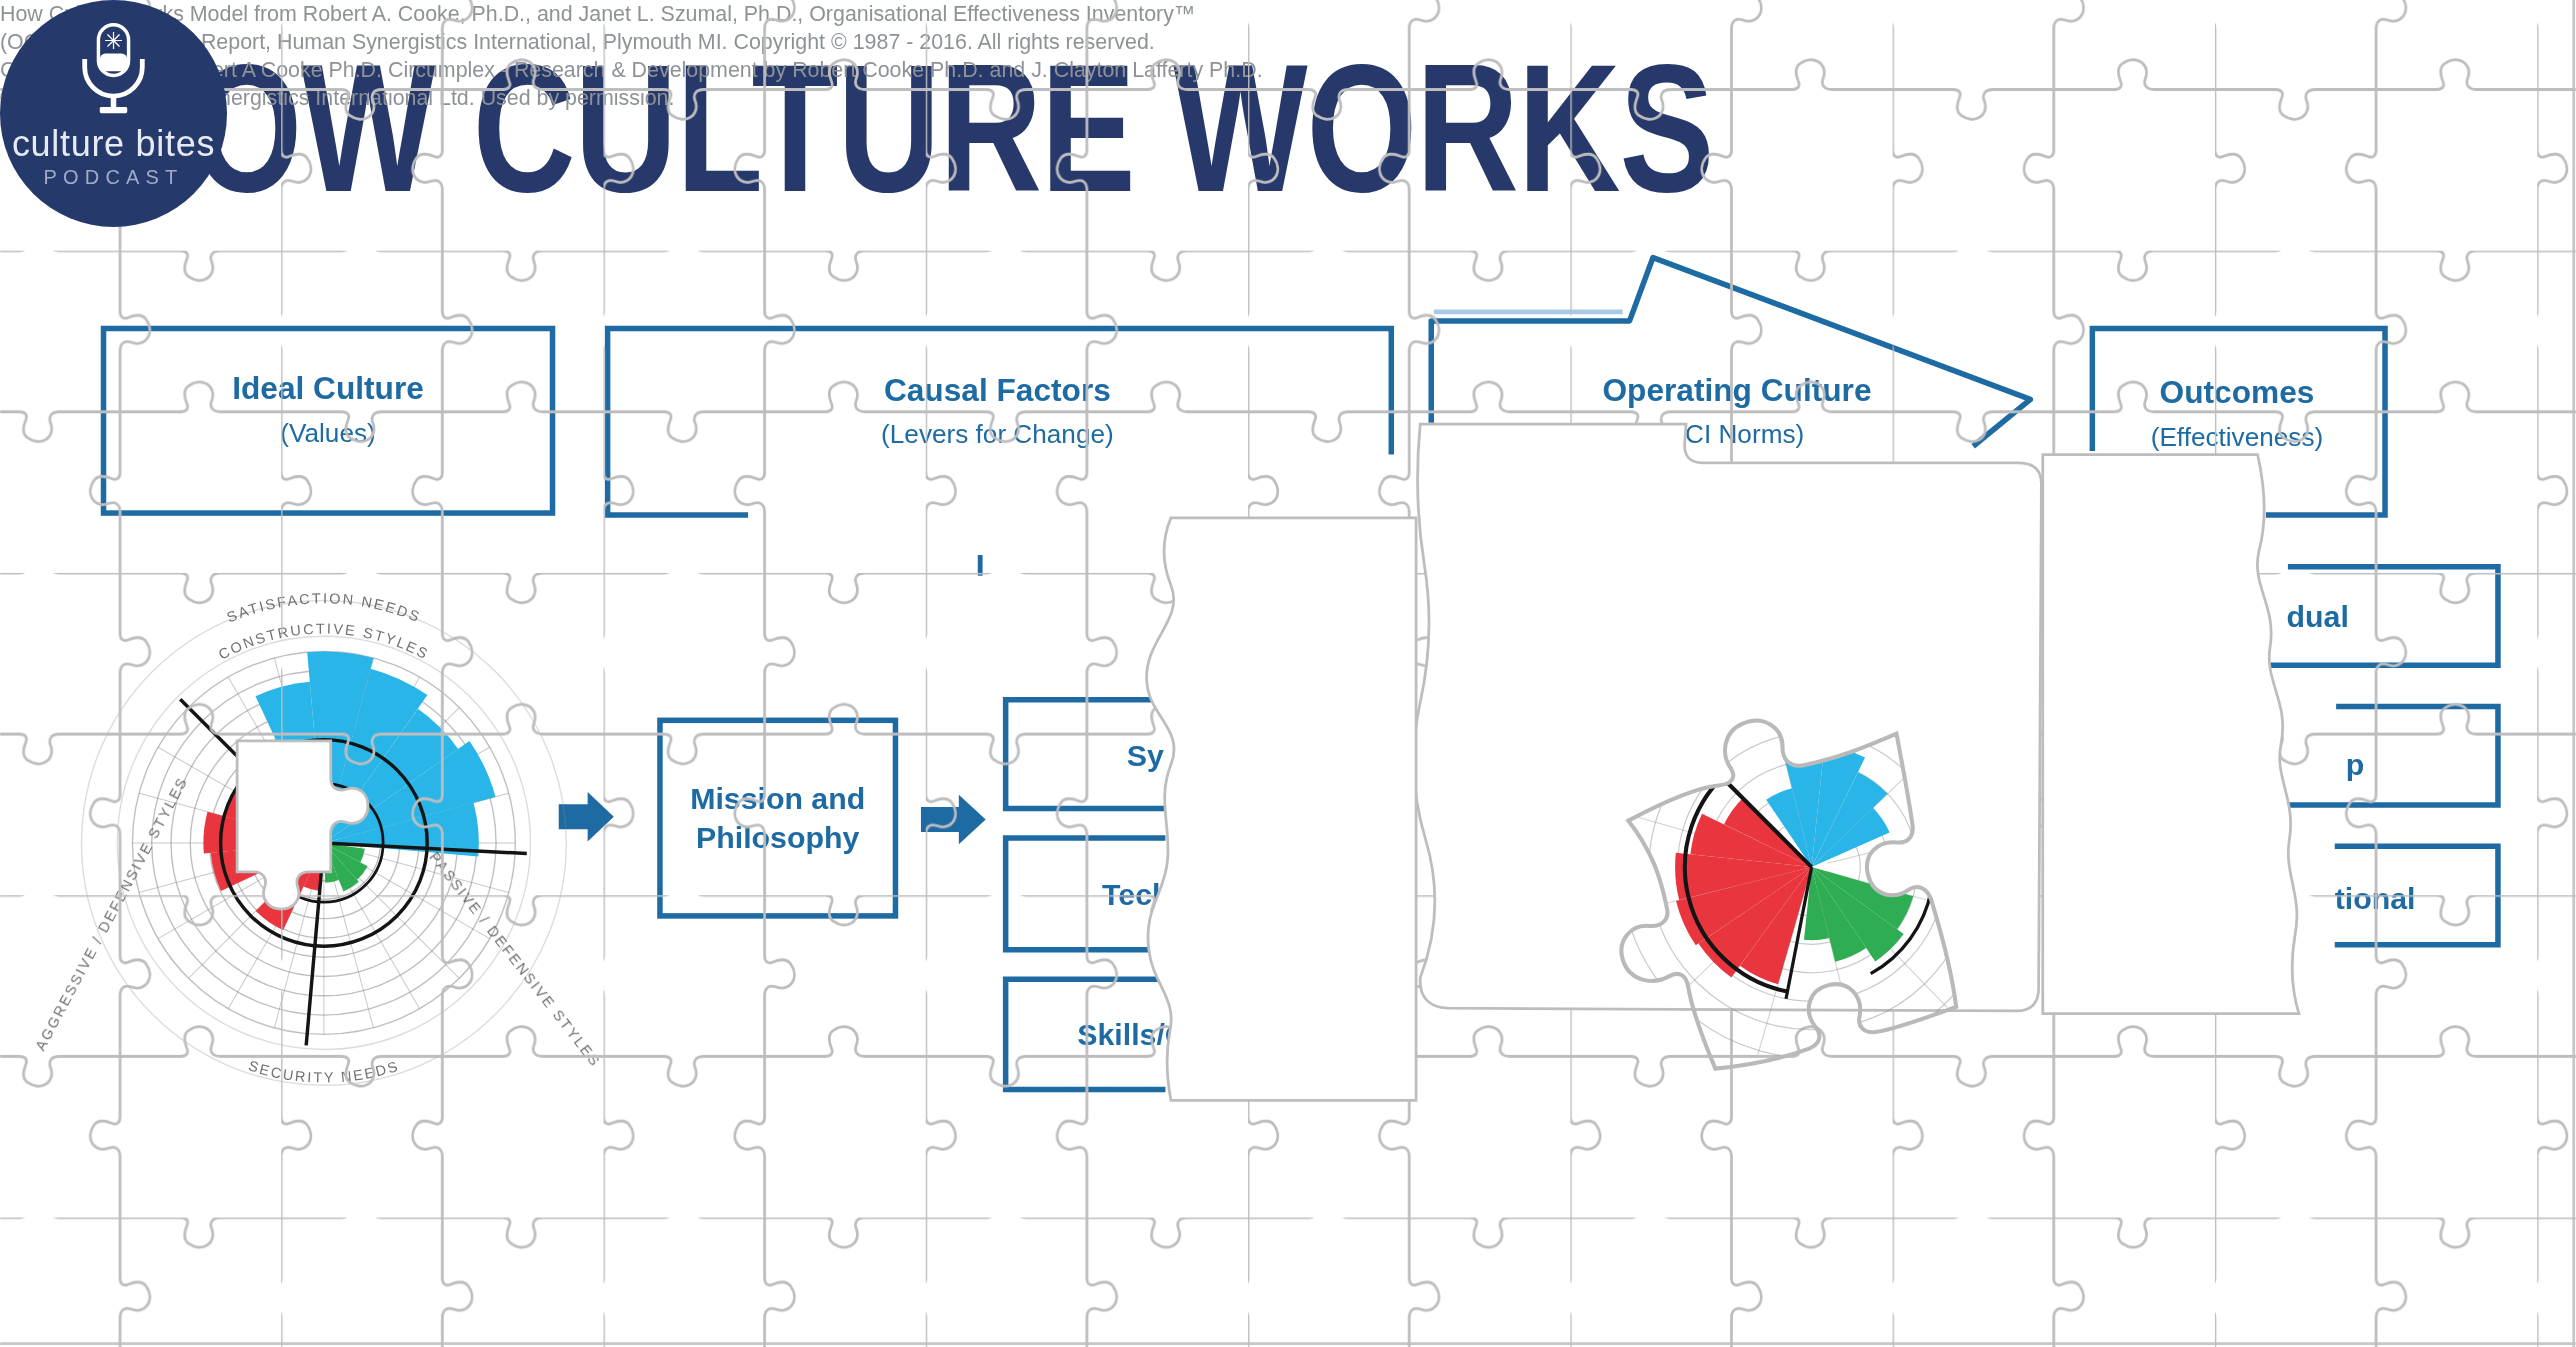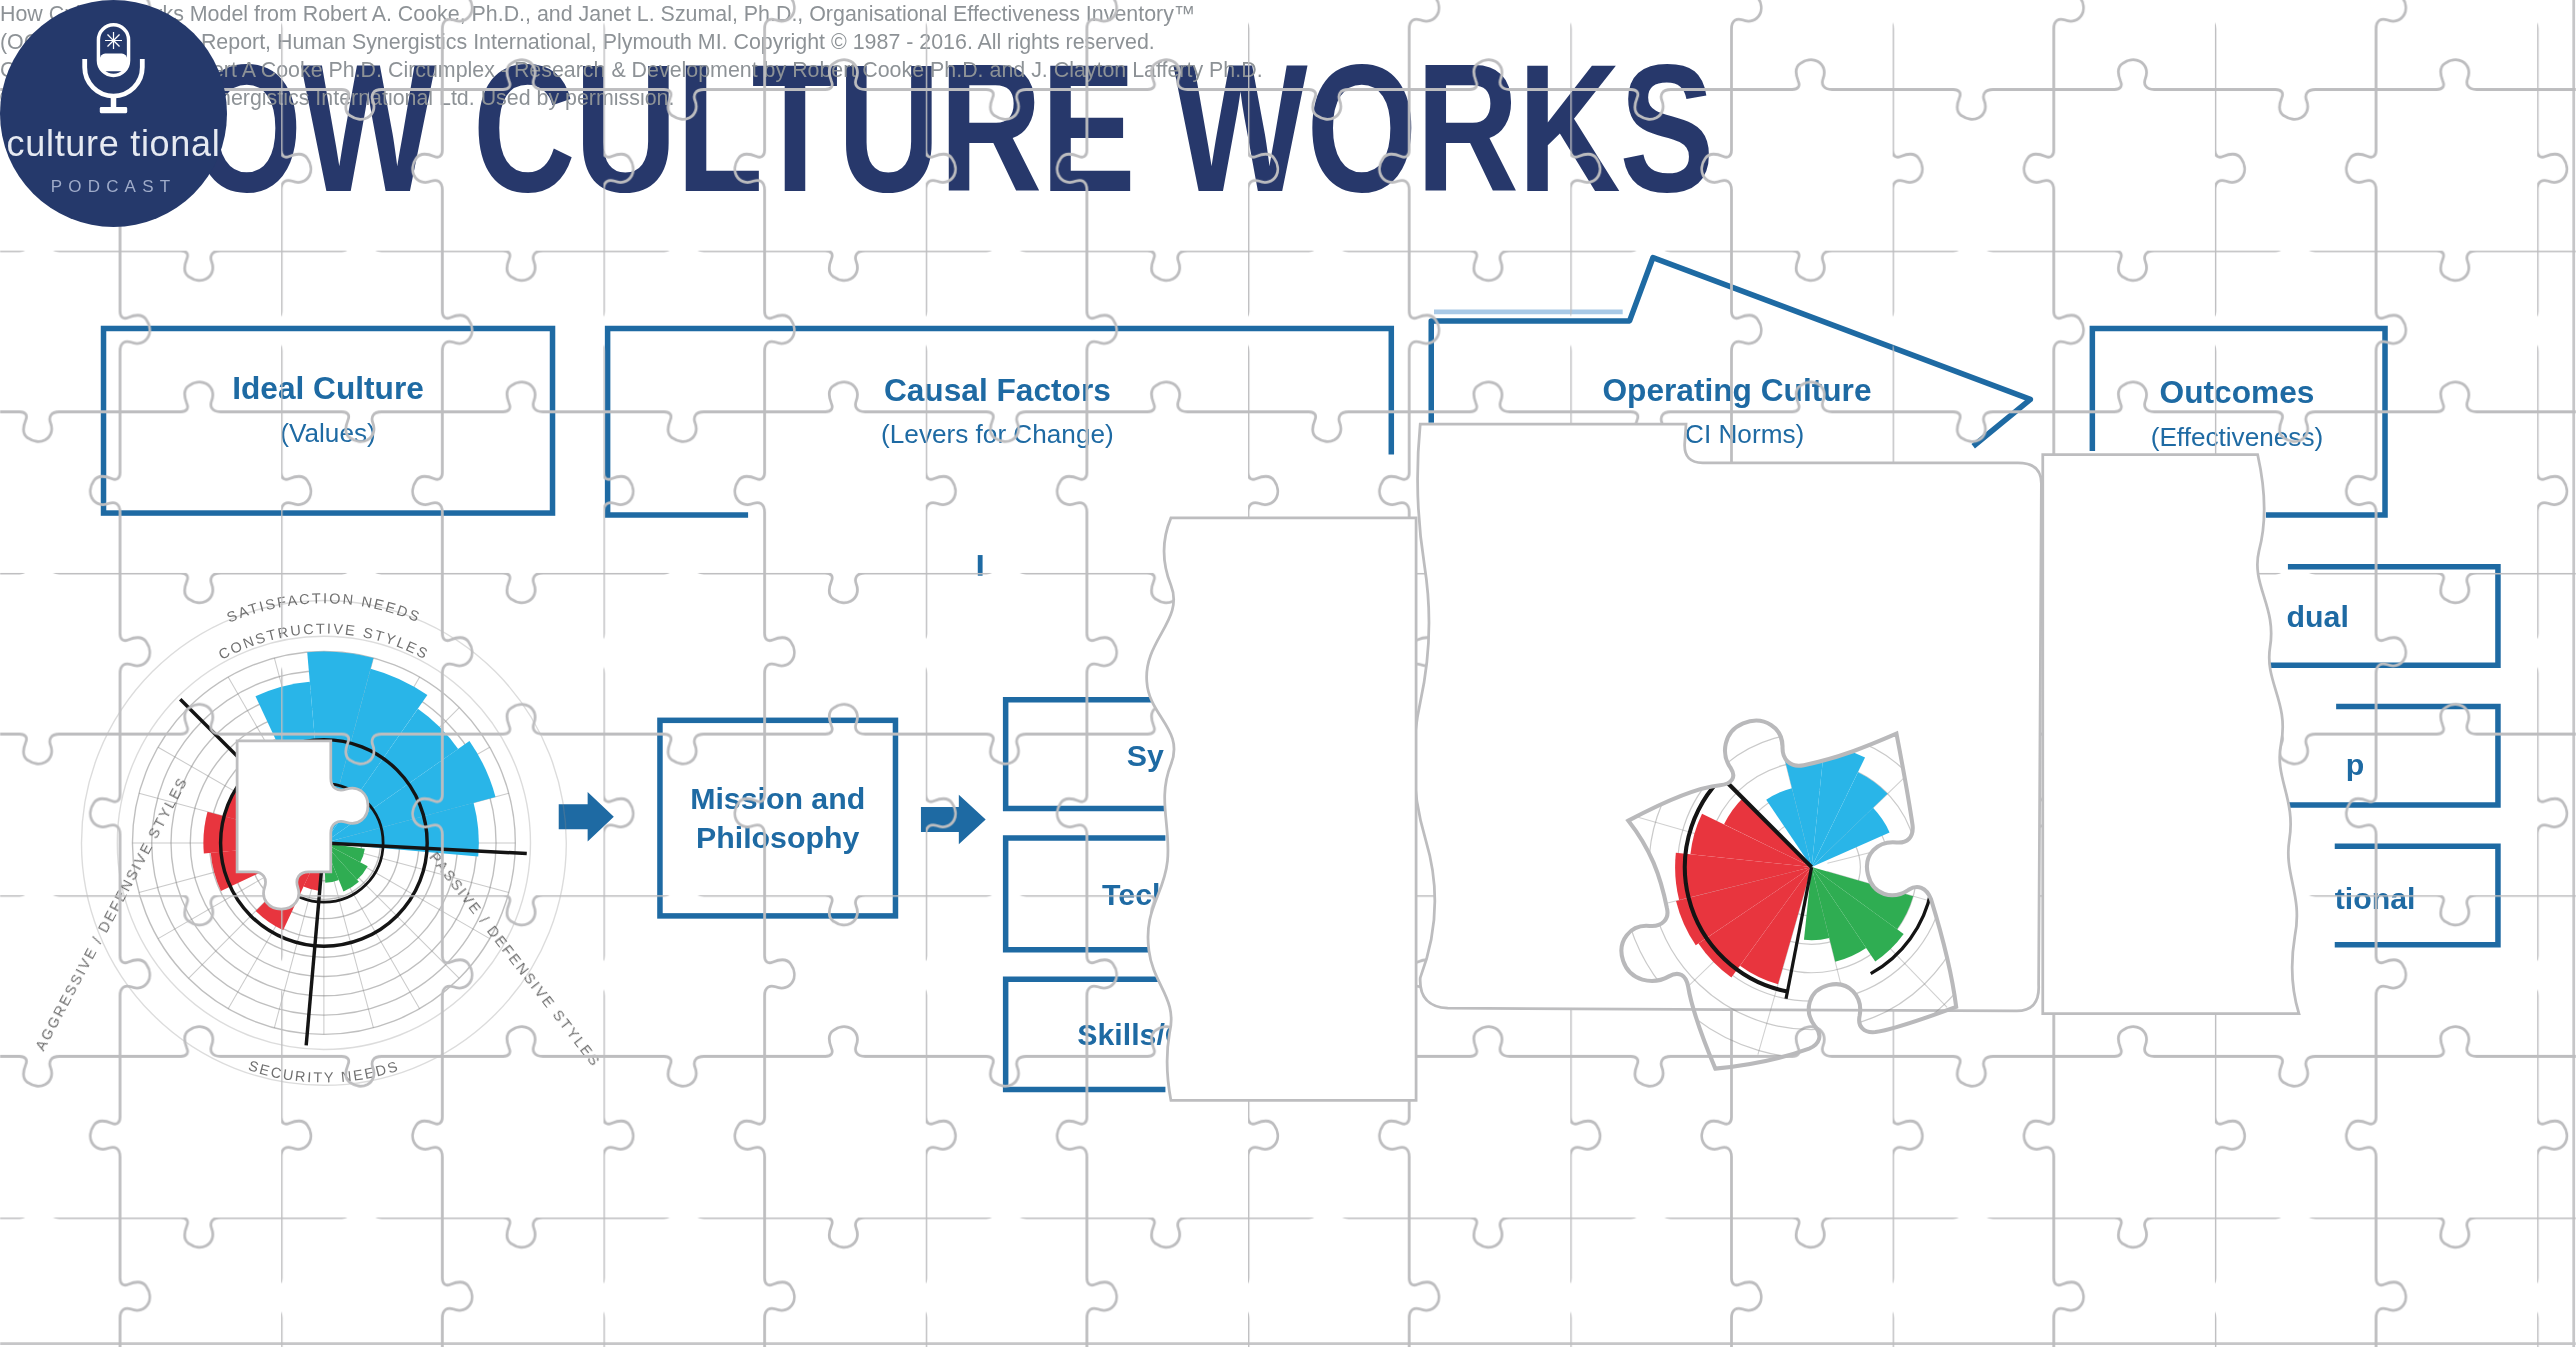--- a/index.html
+++ b/index.html
@@ -4,21 +4,21 @@
 <style>
   html,body{margin:0;padding:0;background:#ffffff;overflow:hidden;}
   #canvas{position:relative;width:2576px;height:1347px;background:#ffffff;
           font-family:"Liberation Sans", sans-serif;}
   #canvas > svg, #canvas > div{position:absolute;left:0;top:0;}
   svg text{font-family:"Liberation Sans", sans-serif;}
   #footer{left:50px;top:1172px;width:1446px;color:#8d9296;font-size:21.4px;line-height:28px;}
   #logo{left:2276px;top:1060px;width:227px;height:227px;border-radius:50%;
         background:#25396b;text-align:center;}
   #logo .logo-name{margin-top:5.5px;color:#e6eaf2;font-size:36px;font-weight:400;letter-spacing:0.7px;}
-  #logo .logo-sub{color:#9fabc9;font-size:17px;letter-spacing:6.2px;margin-top:12px;}
+  #logo .logo-sub{color:#9fabc9;font-size:20px;letter-spacing:6.2px;margin-top:1px;}
   .mic-wrap{margin-top:23.4px;height:94px;}
 </style>
 </head>
 <body>
 
 <div id="canvas">
 
   <svg id="content" width="2576" height="1347" viewBox="0 0 3740 1956">
     <defs>
       <path id="arcTopOuter" d="M122,1224 A348,348 0 0 1 818,1224"></path>
@@ -249,18 +249,18 @@
     <div class="mic-wrap">
       <svg width="85" height="94" viewBox="0 0 124 136">
         <rect x="40" y="2" width="44" height="74" rx="22" fill="#25396b" stroke="#ffffff" stroke-width="5"></rect>
         <rect x="42" y="44" width="40" height="26" rx="8" fill="#ffffff"></rect>
         <text x="62" y="38" font-size="34" fill="#ffffff" text-anchor="middle">✳</text>
         <path d="M20,52 V64 A42,42 0 0 0 104,64 V52" fill="none" stroke="#ffffff" stroke-width="7"></path>
         <rect x="58" y="106" width="8" height="16" fill="#ffffff"></rect>
         <rect x="42" y="122" width="40" height="9" rx="2" fill="#ffffff"></rect>
       </svg>
     </div>
-    <div class="logo-name">culture tional</div>
+    <div class="logo-name">culture bites</div>
     <div class="logo-sub">PODCAST</div>
   </div>
 
 </div>
 
 
 </body></html>

